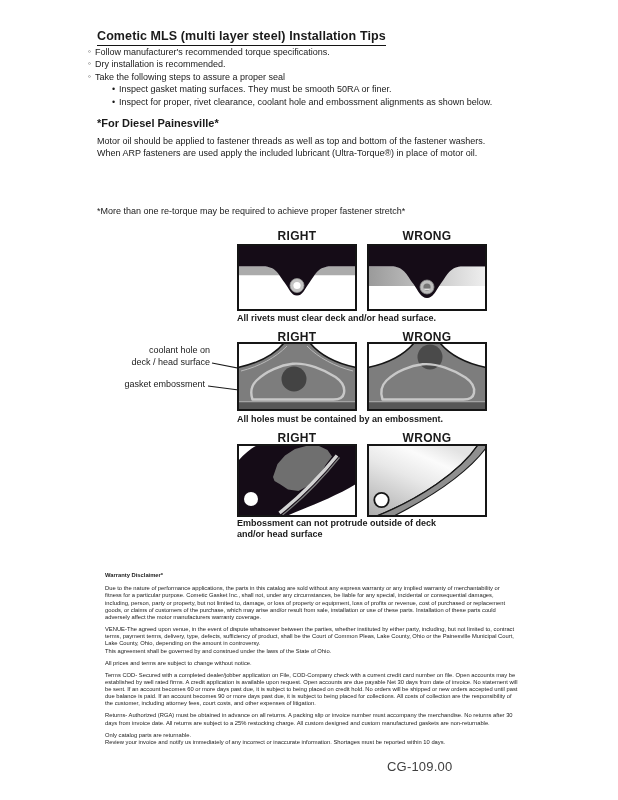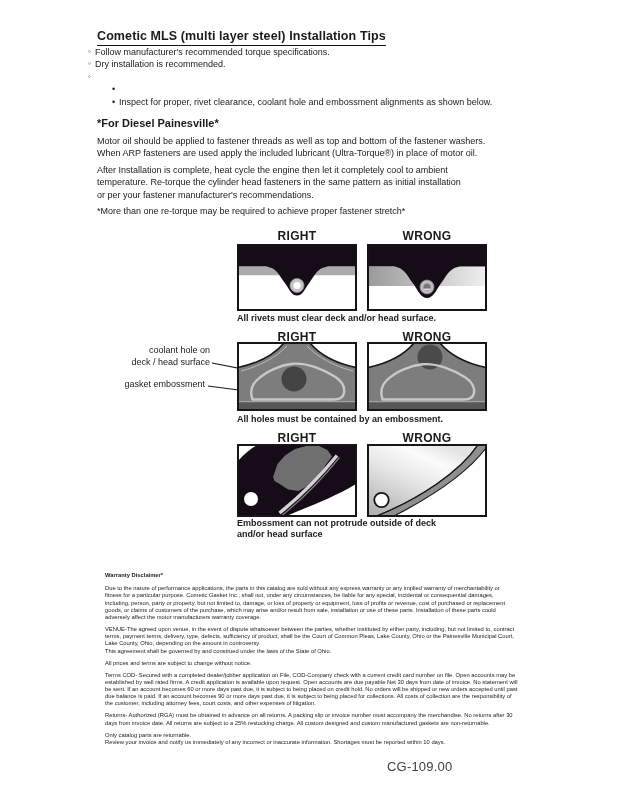--- a/index.html
+++ b/index.html
@@ -45,36 +45,35 @@
     <div class="b-row">
         <span class="marker">◦</span>
         <span>Follow manufacturer's recommended torque specifications.</span>
       </div>
     <div class="b-row">
         <span class="marker">◦</span>
         <span>Dry installation is recommended.</span>
       </div>
     <div class="b-row">
         <span class="marker">◦</span>
+        <span>Take the following steps to assure a proper seal</span>
       </div>
     <div class="b-row sub">
         <span class="marker">•</span>
+        <span>Inspect gasket mating surfaces.  They must be smooth 50RA or finer.</span>
       </div>
     <div class="b-row sub">
         <span class="marker">•</span>
         <span>Inspect for proper, rivet clearance, coolant hole and embossment alignments as shown below.</span>
       </div>
   </div>
 
   <div class="abs diesel-heading">*For Diesel Painesville*</div>
   <div class="abs body-para p1">Motor oil should be applied to fastener threads as well as top and bottom of the fastener washers.
 When ARP fasteners are used apply the included lubricant (Ultra-Torque®) in place of motor oil.</div>
-  <div class="abs body-para p2">After Installation is complete, heat cycle the engine then let it completely cool to ambient
-temperature. Re-torque the cylinder head fasteners in the same pattern as initial installation
-or per your fastener manufacturer's recommendations.</div>
   <div class="abs body-para p3">*More than one re-torque may be required to achieve proper fastener stretch*</div>
 
   <div class="abs dg-title" style="left:237px;top:229px;">RIGHT</div>
   <div class="abs dg-title" style="left:367px;top:229px;">WRONG</div>
   <div class="abs dg-box" style="left:237px;top:244px;">
     <svg width="120" height="67" viewBox="0 0 120 67">
       <rect width="120" height="67" fill="#ffffff"></rect>
       <rect x="0" y="23" width="120" height="8.5" fill="#ababab"></rect>
       <rect x="0" y="31.5" width="120" height="35.5" fill="#ffffff"></rect>
       <path d="M0 0 H120 V22.5 H94 C81 22.5 79.5 29 72.5 38.5 C67.5 45 66 51.5 60 51.5 C54 51.5 52.5 45 47.5 38.5 C40.5 29 39 22.5 26 22.5 H0 Z" fill="#150c17"></path>

